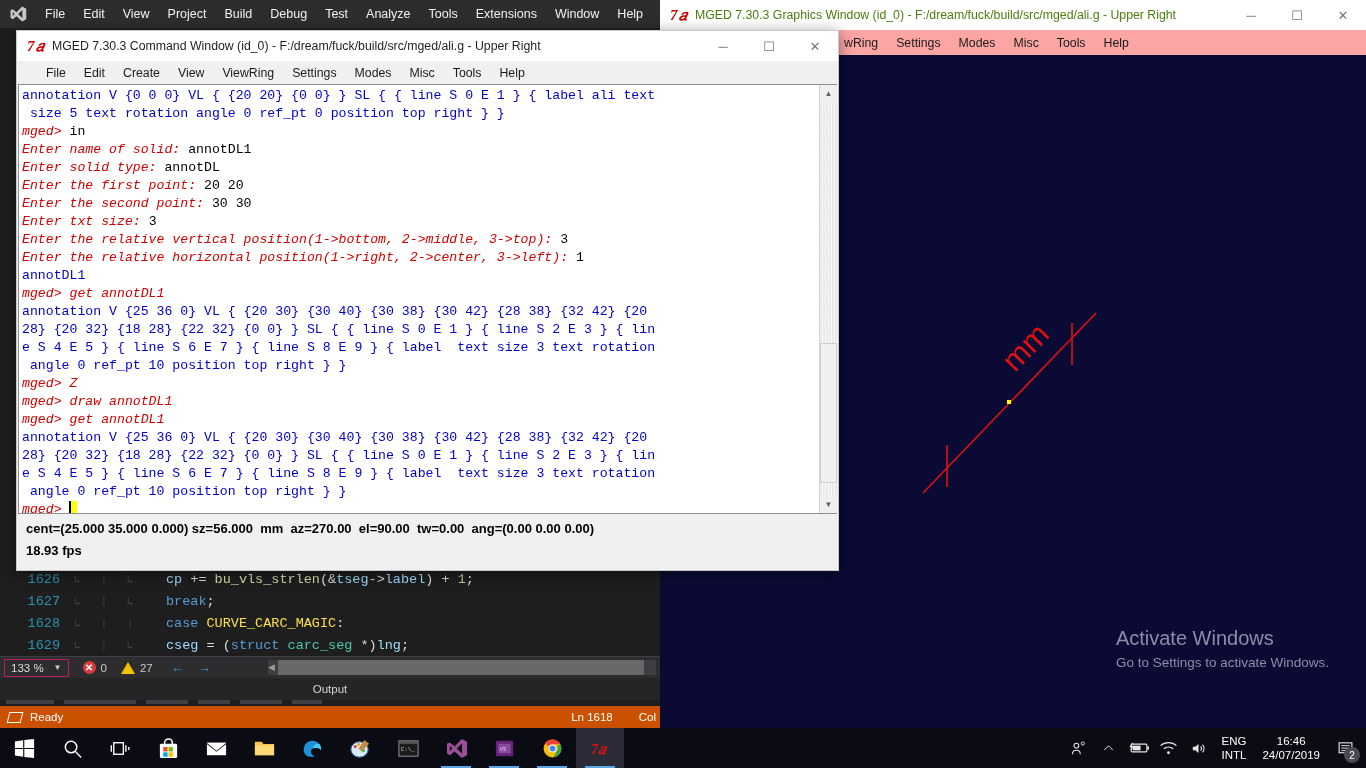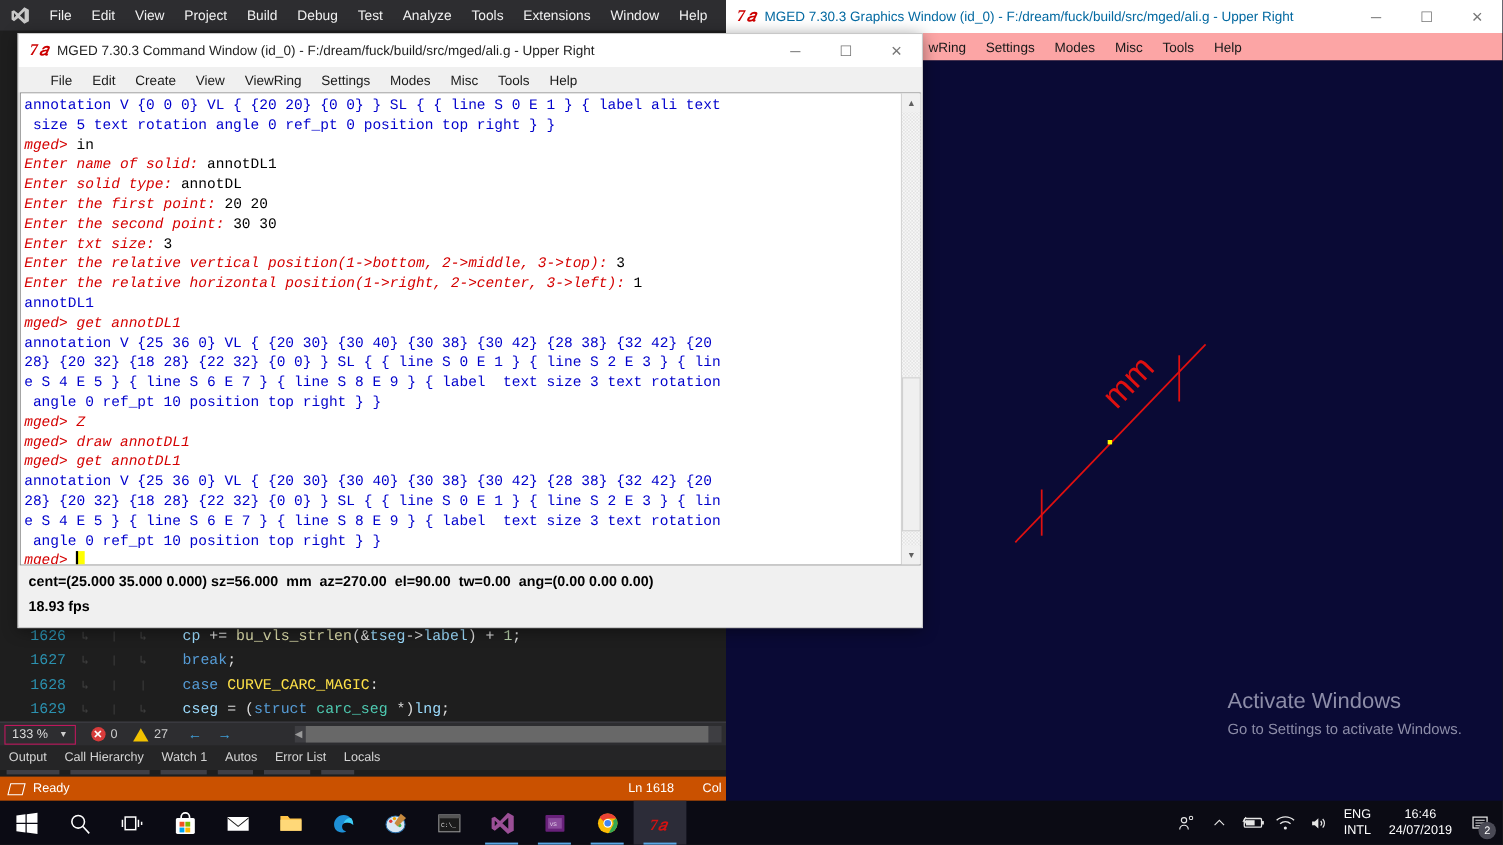--- a/index.html
+++ b/index.html
@@ -52,21 +52,21 @@
   .err-dot { width: 13px; height: 13px; border-radius: 50%; background: #d83b3b; color: #fff; font-size: 10px;
              display: flex; align-items: center; justify-content: center; font-weight: bold; }
   .warn-tri { width: 0; height: 0; border-left: 7px solid transparent; border-right: 7px solid transparent; border-bottom: 12px solid #f2c200; position: relative; }
   .nav-arrows { display: flex; gap: 14px; margin-left: 18px; color: #3f9dd6; font-size: 13px; }
   .hscroll { position: absolute; left: 268px; top: 3px; width: 388px; height: 15px; background: #3e3e42; }
   .hscroll .thumb { position: absolute; left: 10px; top: 0; width: 366px; height: 15px; background: #686868; }
   .hscroll .lsp { position: absolute; left: 0; top: 2px; color: #9a9a9a; font-size: 9px; }
 
   .vs-panel-tabs {
     position: absolute; left: 0; top: 678px; width: 660px; height: 22px;
-    background: #252526; display: flex; align-items: center; gap: 0px;
+    background: #252526; display: flex; align-items: center; gap: 0px; flex-direction: column;
   }
   .panel-tab { color: #d4d4d4; font-size: 11.5px; padding: 0 8px; line-height: 22px; white-space: nowrap; }
 
   .vs-underbar { position: absolute; left: 0; top: 700px; width: 660px; height: 6px; background: #1e1e1e; display:flex; }
   .ubox { height: 4px; background: #3f3f46; margin-right: 10px; }
 
   .vs-statusbar {
     position: absolute; left: 0; top: 706px; width: 660px; height: 22px;
     background: #ca5100; display: flex; align-items: center; color: #fff; font-size: 11.5px;
   }
@@ -74,21 +74,21 @@
   .sb-ready { flex: 0 0 auto; }
   .sb-right { margin-left: auto; display: flex; gap: 26px; padding-right: 4px; }
 
   
   .gfx-window { position: absolute; left: 660px; top: 0; width: 706px; height: 728px; background: #08082a; }
   .gfx-title {
     position: absolute; left: 0; top: 0; width: 706px; height: 30px;
     background: #ffffff; display: flex; align-items: center;
   }
   .gfx-title .tl-icon { margin: 0 8px 0 10px; font-weight: bold; color: #cc0000; font-size: 15px; font-style: italic; font-family: "Liberation Serif", serif; }
-  .gfx-title .tl-text { font-size: 12.3px; color: #0369a1; white-space: nowrap; }
+  .gfx-title .tl-text { font-size: 12.3px; color: #4d7c0f; white-space: nowrap; }
   .win-ctrls { margin-left: auto; display: flex; height: 30px; }
   .win-btn { width: 46px; height: 30px; display: flex; align-items: center; justify-content: center; color: #777; font-size: 13px; }
   .win-btn.close-hl { color: #777; }
   .gfx-menubar {
     position: absolute; left: 0; top: 30px; width: 706px; height: 25px;
     background: #fca5a5; display: flex; align-items: center; padding-left: 175px;
   }
   .gfx-menu-item { font-size: 12.3px; color: #1a1a1a; padding: 0 9px; white-space: nowrap; }
   .gfx-canvas {
     position: absolute; left: 0; top: 55px; width: 706px; height: 673px;

